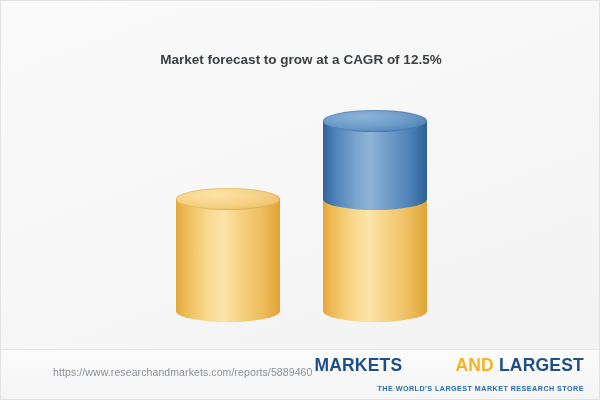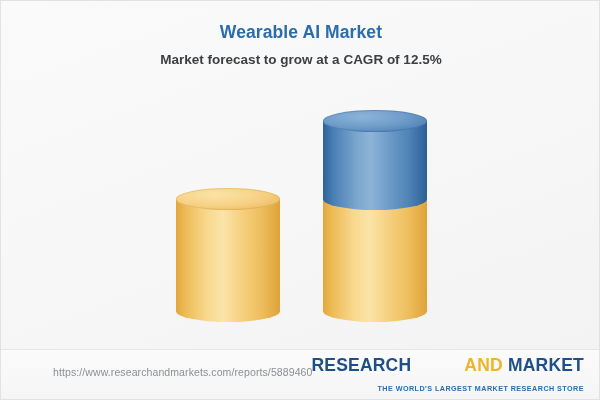--- a/index.html
+++ b/index.html
@@ -181,21 +181,20 @@
     letter-spacing: 0.45px;
     color: #2b6cab;
     white-space: nowrap;
   }
 </style>
 </head>
 <body>
 
 <div class="canvas">
 
-  <div class="chart-title">Wearable AI Market</div>
 
   <div class="chart-subtitle">Market forecast to grow at a CAGR of 12.5%</div>
 
   <div class="plot">
 
     <div class="bar-group g2025">
 
       <div class="cyl" style="bottom:38px; height:112px;">
         <div class="shadow"></div>
         <div class="seg yellow" style="bottom:0; height:112px;">
@@ -227,18 +226,18 @@
     </div>
 
   </div>
 
   <div class="footer-divider"></div>
 
   <div class="footer">
     <div class="footer-url">https://www.researchandmarkets.com/reports/5889460</div>
 
     <div class="brand">
-      <div class="brand-wordmark"><span>RESEARCH </span><span class="and">AND</span><span> MARKET</span></div>
+      <div class="brand-wordmark"><span>MARKETS </span><span class="and">AND</span><span> LARGEST</span></div>
       <div class="brand-tagline">THE WORLD'S LARGEST MARKET RESEARCH STORE</div>
     </div>
   </div>
 
 </div>
 
 </body></html>

